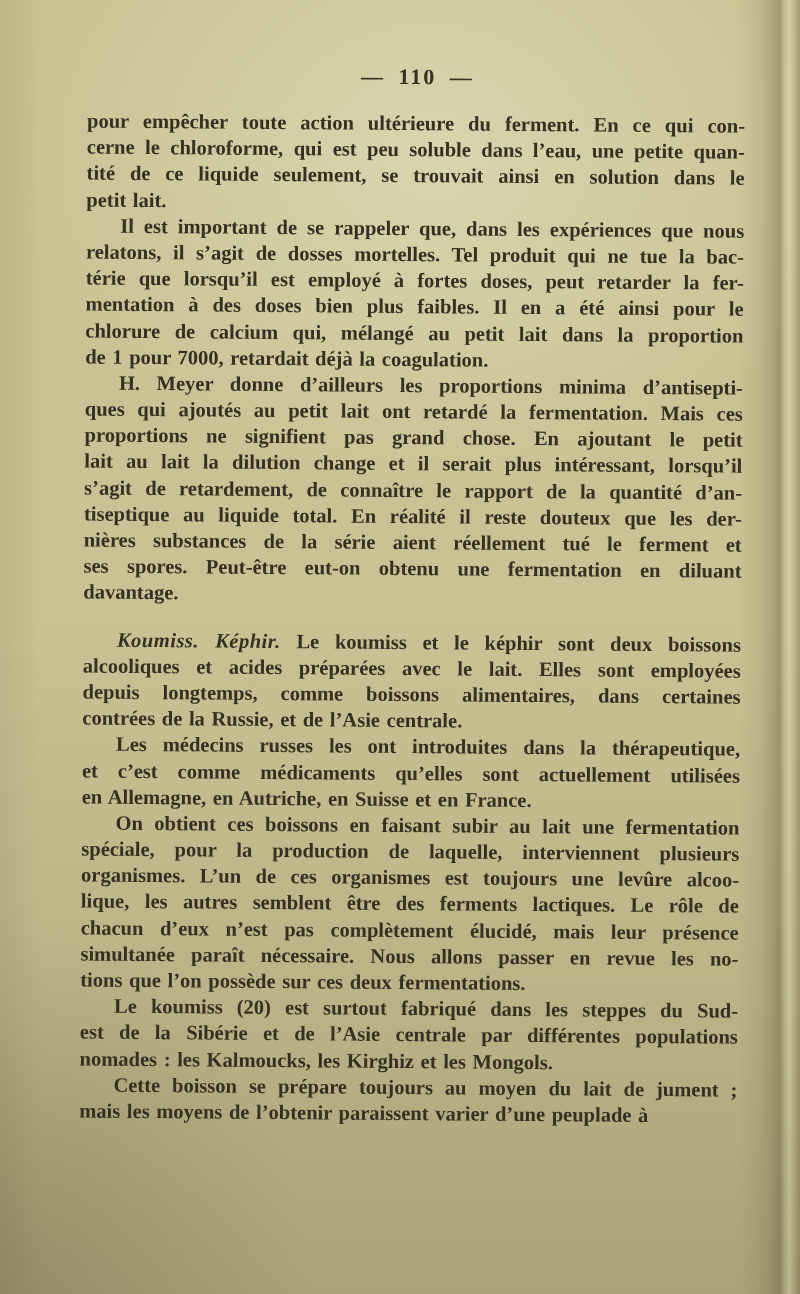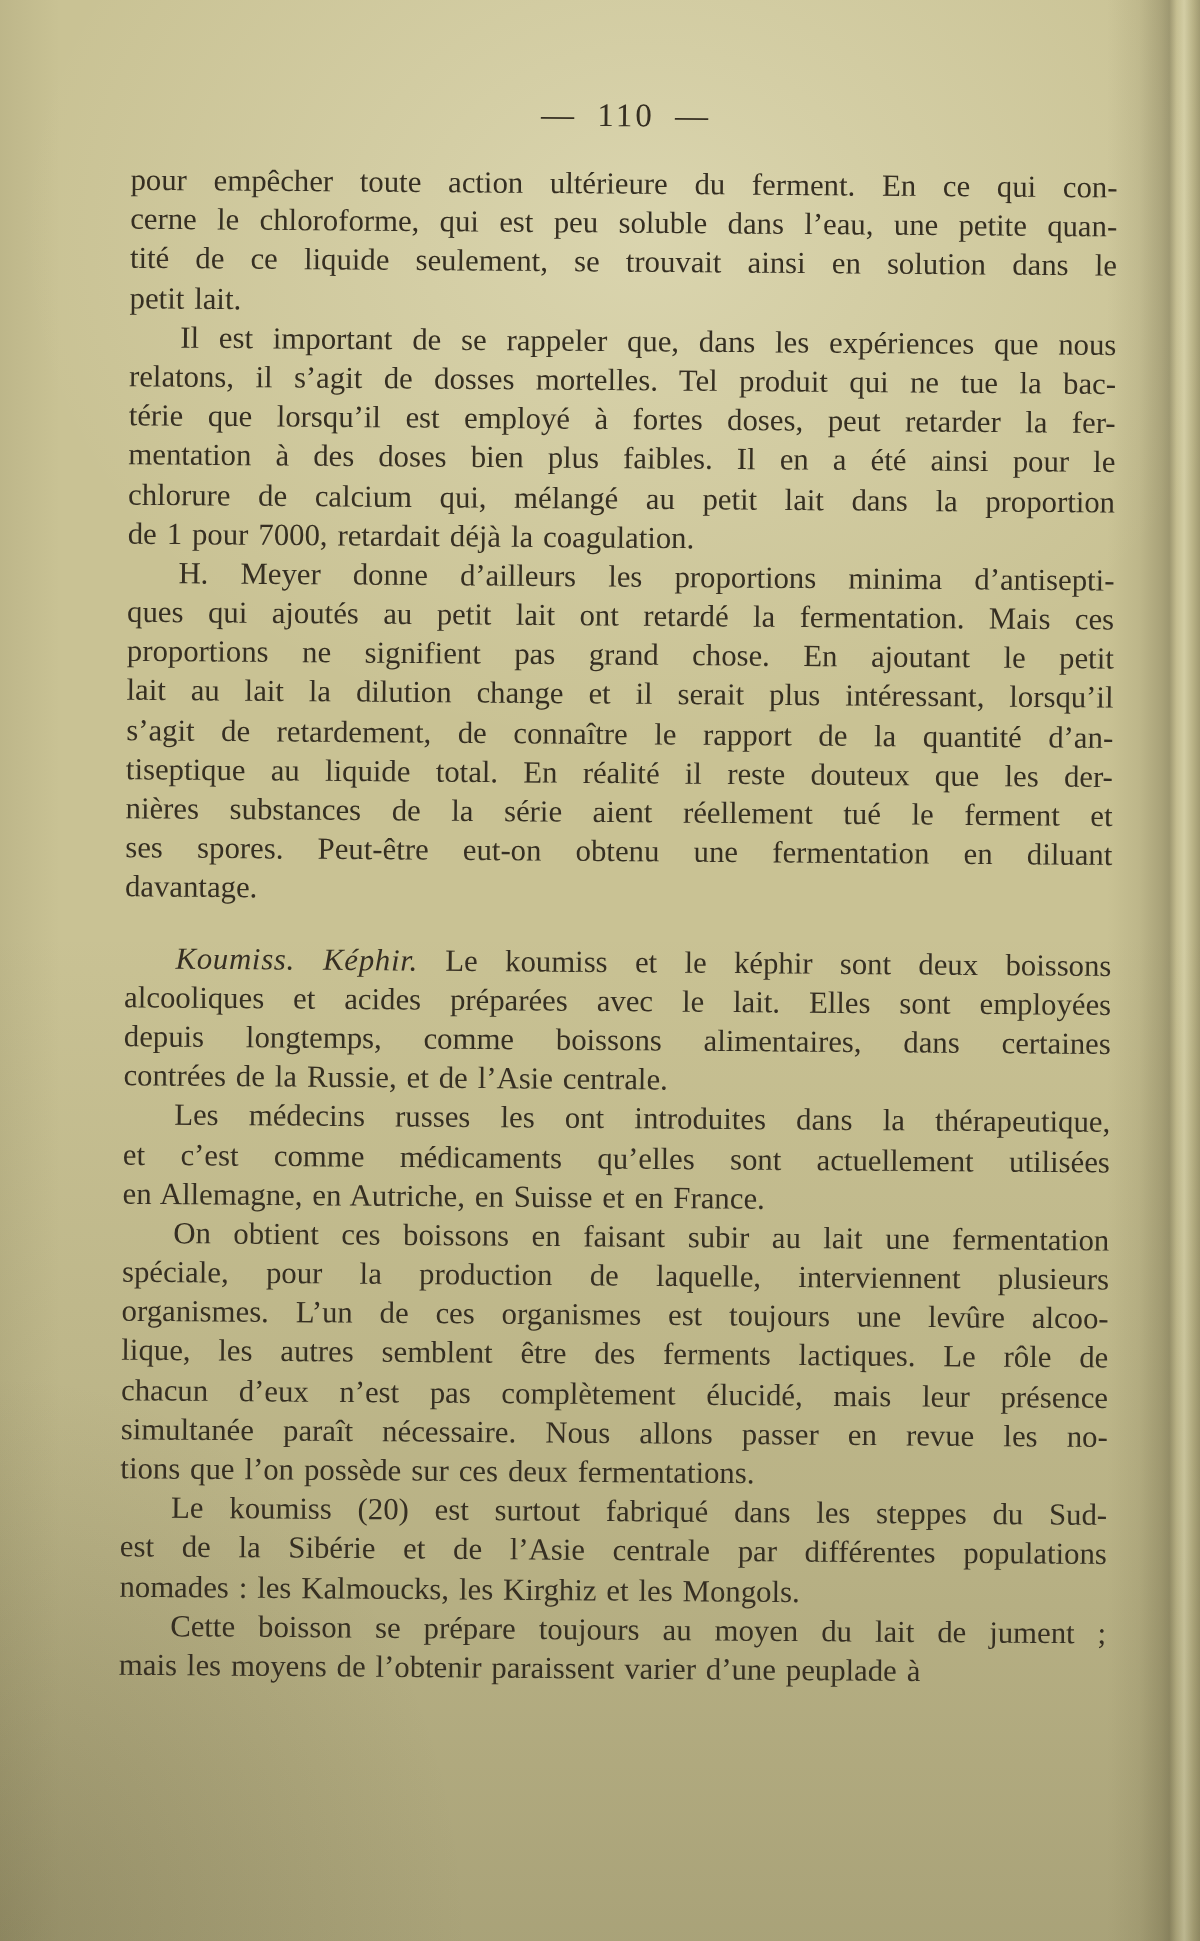--- a/index.html
+++ b/index.html
@@ -12,20 +12,21 @@
     width: 800px;
     height: 1294px;
     overflow: hidden;
     background:
       radial-gradient(ellipse 75% 38% at 54% 12%, rgba(244,241,214,0.40), rgba(244,241,214,0) 70%),
       radial-gradient(ellipse 60% 45% at 0% 100%, rgba(70,64,36,0.22), rgba(70,64,36,0) 65%),
       linear-gradient(180deg, rgba(90,84,48,0) 48%, rgba(90,84,48,0.14) 78%, rgba(78,72,42,0.26) 100%),
       linear-gradient(90deg, rgba(84,78,46,0.10) 0%, rgba(84,78,46,0) 5%),
       #c9c294;
     font-family: "Liberation Serif", "DejaVu Serif", serif;
+    font-weight: bold;
   }
   .right-edge {
     position: absolute;
     top: 0; right: 0; bottom: 0;
     width: 62px;
     pointer-events: none;
     background: linear-gradient(90deg,
       rgba(86,80,48,0) 0%,
       rgba(86,80,48,0.10) 35%,
       rgba(72,66,38,0.24) 58%,

